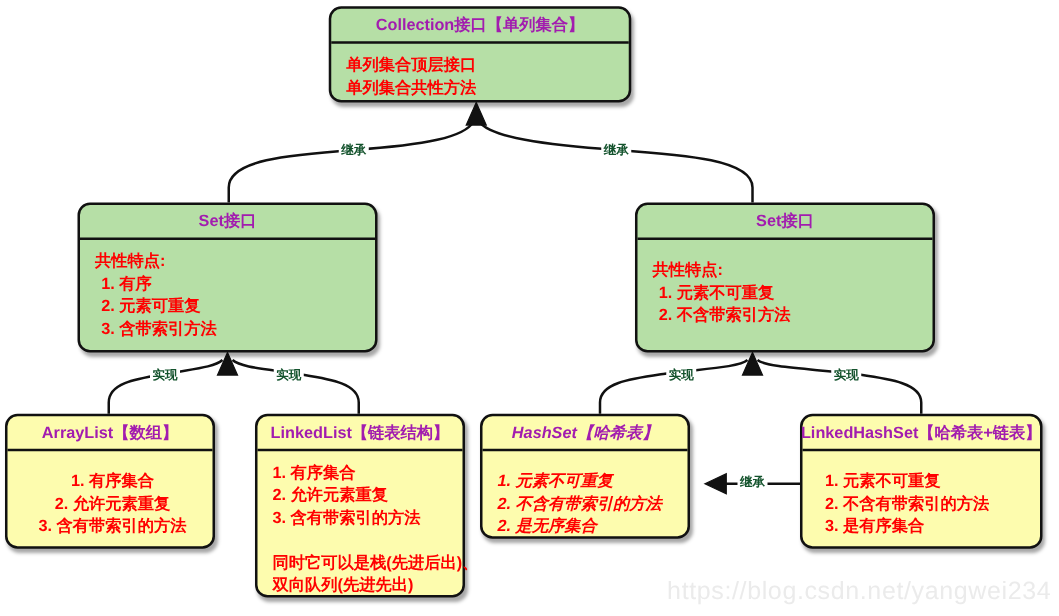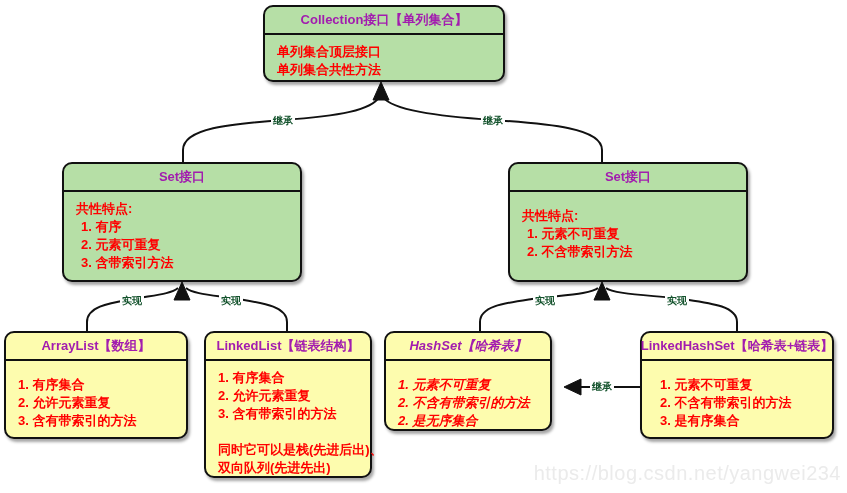--- a/index.html
+++ b/index.html
@@ -107,21 +107,21 @@
 
   <div class="node green" style="left:508px; top:162px; width:240px; height:120px;">
     <div class="node-title">Set接口</div>
     <div class="node-body pad-more">
       <div class="bline">共性特点:</div>
       <div class="bline num">1. 元素不可重复</div>
       <div class="bline num">2. 不含带索引方法</div>
     </div>
   </div>
 
-  <div class="node yellow" style="left:4px; top:331px; width:184px; height:108px;">
+  <div class="node yellow" style="left:4px; top:331px; width:168px; height:108px;text-align:center;">
     <div class="node-title">ArrayList【数组】</div>
     <div class="node-body pad-more">
       <div class="bline">1. 有序集合</div>
       <div class="bline">2. 允许元素重复</div>
       <div class="bline">3. 含有带索引的方法</div>
     </div>
   </div>
 
   <div class="node yellow" style="left:204px; top:331px; width:168px; height:147px;">
     <div class="node-title">LinkedList【链表结构】</div>

